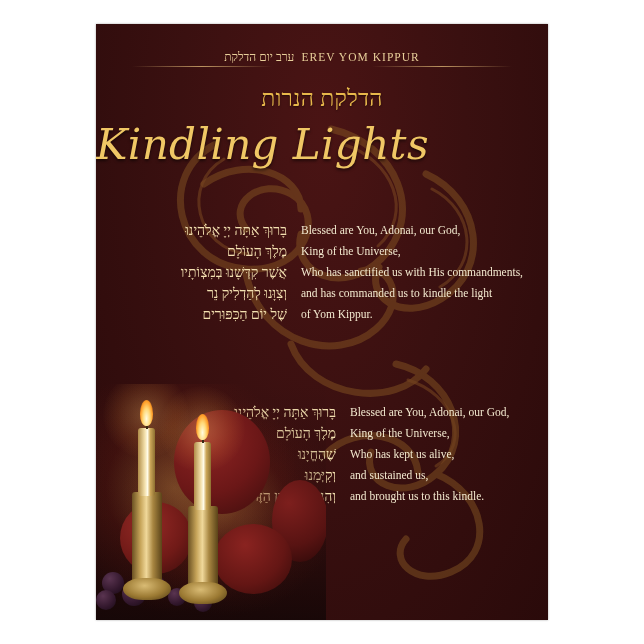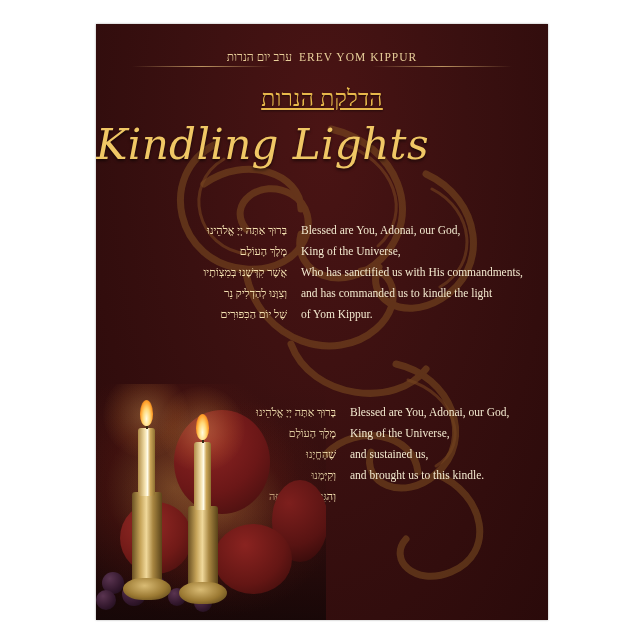--- a/index.html
+++ b/index.html
@@ -79,21 +79,20 @@
     position: absolute;
     top: 62px;
     left: 0;
     width: 452px;
     text-align: center;
     color: #e8b84b;
     font-size: 23px;
     direction: rtl;
     letter-spacing: 0.01em;
     text-shadow: 0 1px 2px rgba(0,0,0,0.5);
-    text-decoration: underline;
   }
   .title-en {
     position: absolute;
     top: 96px;
     left: 0;
     width: 452px;
     color: #f0c765;
     font-size: 42px;
     font-style: italic;
     font-family: "DejaVu Serif", serif;
@@ -104,21 +103,21 @@
   
   .blessing {
     position: absolute;
     display: flex;
     align-items: flex-start;
   }
   .blessing .he-col {
     direction: rtl;
     text-align: right;
     color: #f3e0b0;
-    font-size: 11px;
+    font-size: 14px;
     line-height: 21px;
     width: 165px;
   }
   .blessing .en-col {
     color: #f3e9cf;
     font-size: 11.5px;
     line-height: 21px;
     margin-left: 14px;
     width: 232px;
     font-family: "Liberation Serif", serif;
@@ -239,21 +238,21 @@
         <path d="M128 135 C 85 160, 100 225, 152 230"></path>
         <path d="M246 120 C 298 135, 318 190, 282 222"></path>
         <path d="M336 165 C 378 186, 384 240, 344 263"></path>
         <path d="M312 356 C 358 370, 376 420, 340 442"></path>
       </g>
     </svg>
 
     <div class="rule left"></div>
     <div class="rule right"></div>
     <div class="header">
-      <span class="he">ערב יום הנרות</span><span class="en">EREV YOM KIPPUR</span>
+      <span class="he">ערב יום הדלקת</span><span class="en">EREV YOM KIPPUR</span>
     </div>
 
     <div class="title-he">הדלקת הנרות</div>
     <div class="title-en">Kindling Lights</div>
 
     <div class="blessing" id="blessing-1">
       <div class="he-col">
         <div>בָּרוּךְ אַתָּה יְיָ אֱלֹהֵינוּ</div>
         <div>מֶלֶךְ הָעוֹלָם</div>
         <div>אֲשֶׁר קִדְּשָׁנוּ בְּמִצְוֹתָיו</div>
@@ -273,20 +272,21 @@
       <div class="he-col">
         <div>בָּרוּךְ אַתָּה יְיָ אֱלֹהֵינוּ</div>
         <div>מֶלֶךְ הָעוֹלָם</div>
         <div>שֶׁהֶחֱיָנוּ</div>
         <div>וְקִיְּמָנוּ</div>
         <div>וְהִגִּיעָנוּ לַזְּמַן הַזֶּה</div>
       </div>
       <div class="en-col">
         <div>Blessed are You, Adonai, our God,</div>
         <div>King of the Universe,</div>
+        <div>Who has kept us alive,</div>
         <div>and sustained us,</div>
         <div>and brought us to this kindle.</div>
       </div>
     </div>
 
     <div class="photo">
       <div class="bg"></div>
 
       <div class="pom p1"></div>
       <div class="pom p4"></div>

